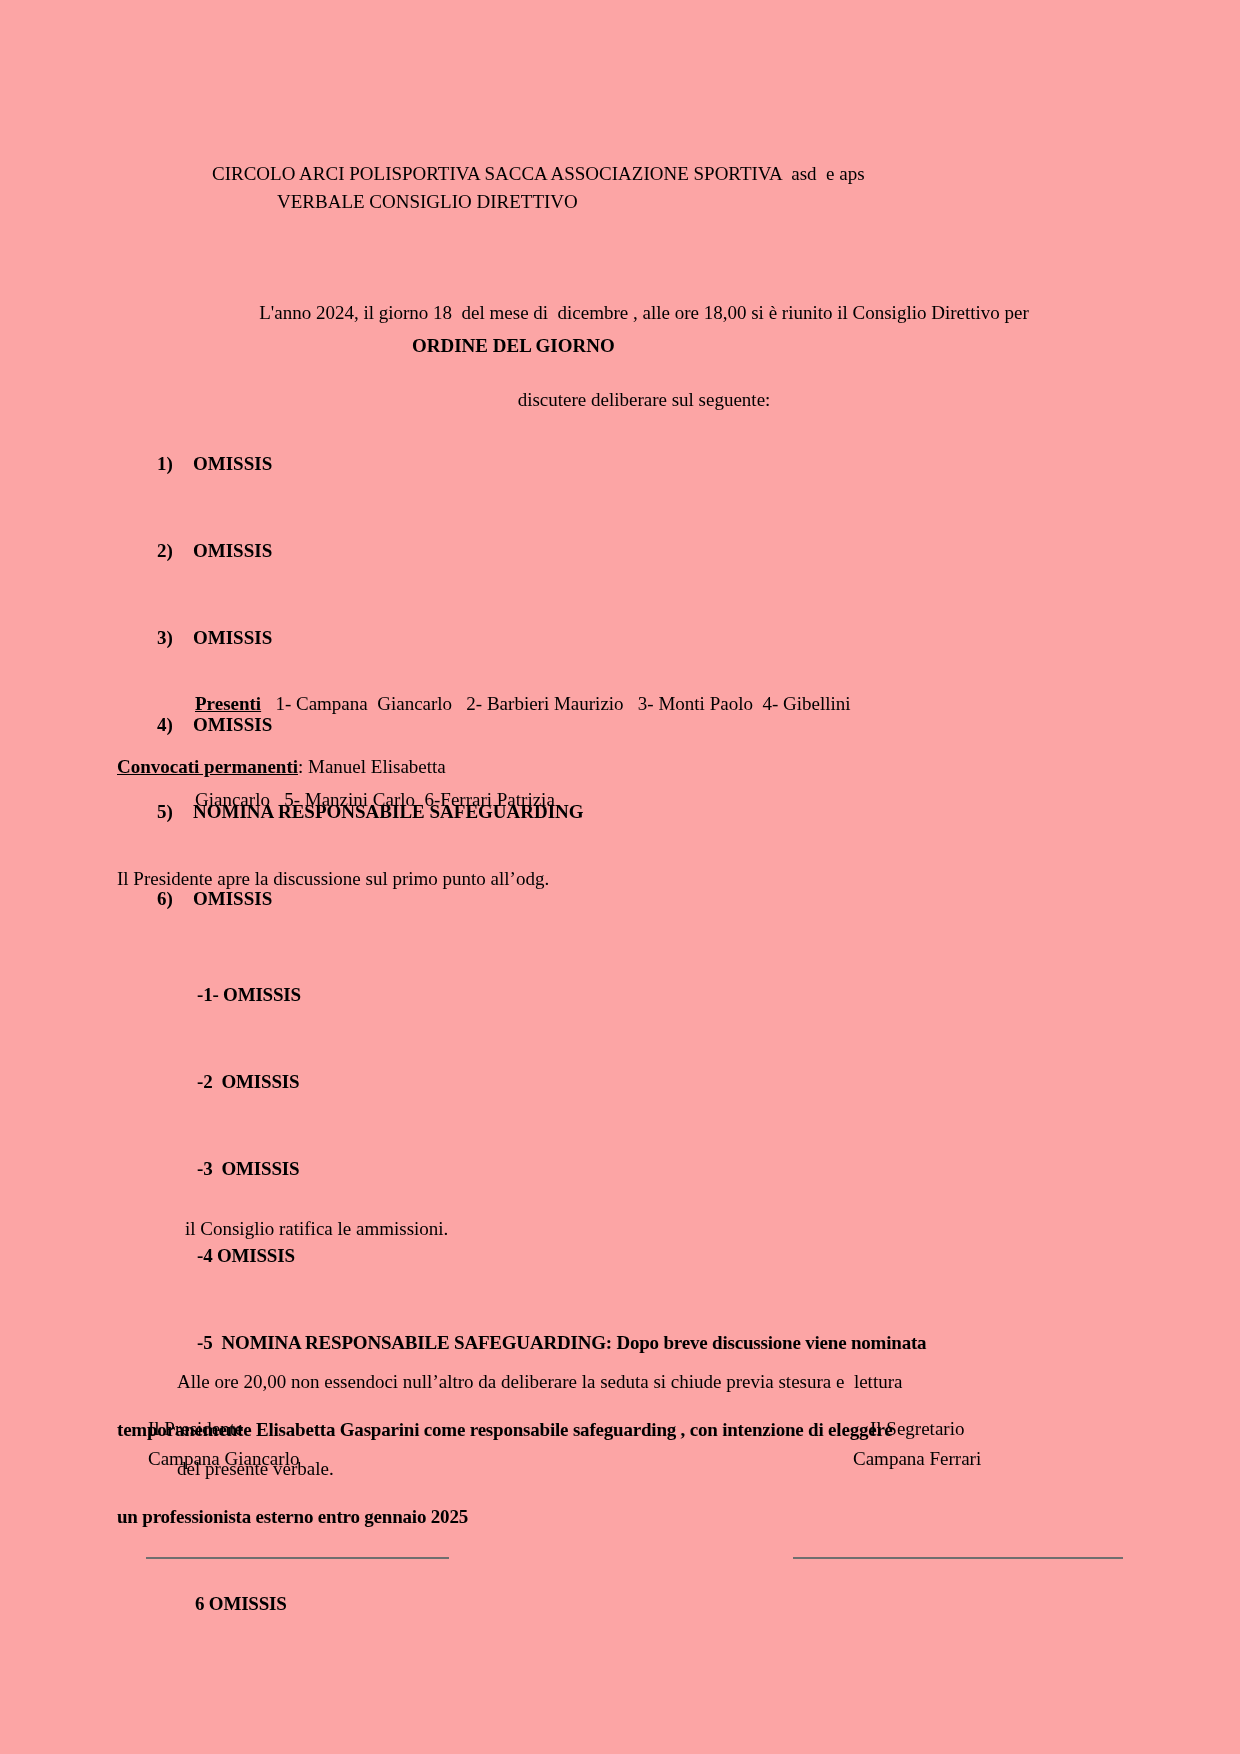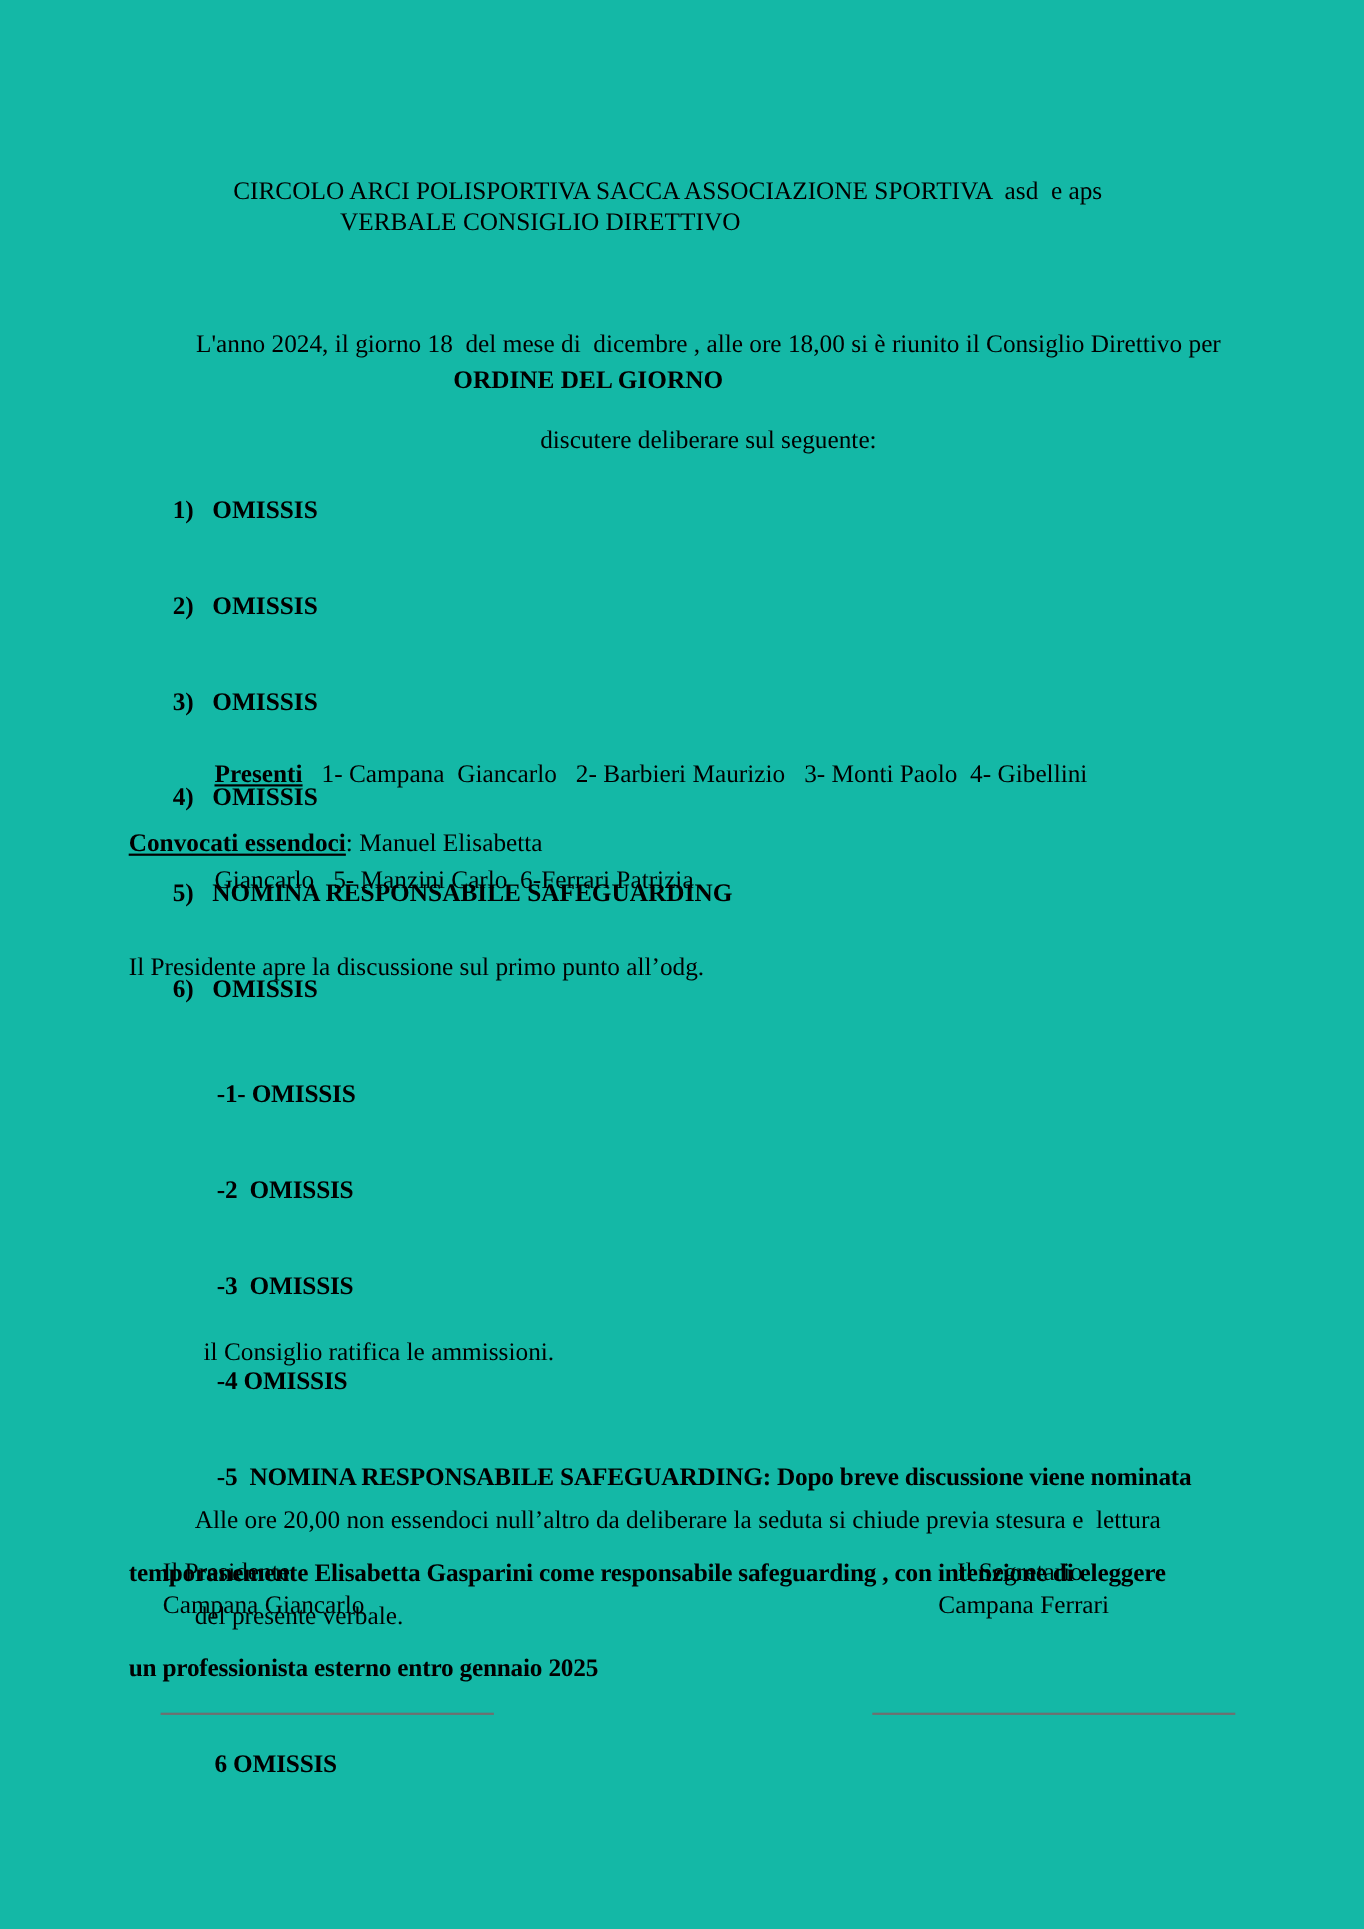--- a/index.html
+++ b/index.html
@@ -1,22 +1,22 @@
 <!DOCTYPE html>
 <html><head>
 <meta charset="utf-8">
 <style>
   html,body { margin:0; padding:0; background:#e8e8e8; }
   .page {
     position:relative;
     width:1240px; height:1754px;
     margin:0 auto;
-    background:#14b8a6;
+    background:#fca5a5;
     font-family:"Liberation Serif", serif;
-    font-size:23px;
+    font-size:19px;
     line-height:29px;
     color:#000000;
     overflow:hidden;
   }
   .abs { position:absolute; white-space:pre; }
   .b { font-weight:bold; }
   .u { text-decoration:underline; }
   .centerbox { text-align:center; }
   .centerbox div { white-space:pre; }
   .agenda-row { white-space:pre; font-weight:bold; }
@@ -26,21 +26,21 @@
   .ind78 { padding-left:78px; }
   .sig-line { position:absolute; height:0; border-top:2px solid #6f6f6f; }
   .para div { white-space:pre; }
 </style>
 </head>
 <body>
 
 <div class="page">
 
   <div class="abs" style="left:212px; top:159px;">CIRCOLO ARCI POLISPORTIVA SACCA ASSOCIAZIONE SPORTIVA  asd  e aps</div>
-  <div class="abs" style="left:309px; top:187px;">VERBALE CONSIGLIO DIRETTIVO</div>
+  <div class="abs" style="left:277px; top:187px;">VERBALE CONSIGLIO DIRETTIVO</div>
 
   <div class="abs centerbox" style="left:44px; top:240px; width:1200px;">
     <div>L'anno 2024, il giorno 18  del mese di  dicembre , alle ore 18,00 si è riunito il Consiglio Direttivo per</div>
     <div>discutere deliberare sul seguente:</div>
   </div>
 
   <div class="abs b" style="left:412px; top:331px;">ORDINE DEL GIORNO</div>
 
   <div class="abs" style="left:157px; top:391px;">
     <div class="agenda-row"><span class="agenda-num">1)</span><span>OMISSIS</span></div>
@@ -49,21 +49,21 @@
     <div class="agenda-row"><span class="agenda-num">4)</span><span>OMISSIS</span></div>
     <div class="agenda-row"><span class="agenda-num">5)</span><span>NOMINA RESPONSABILE SAFEGUARDING</span></div>
     <div class="agenda-row"><span class="agenda-num">6)</span><span>OMISSIS</span></div>
   </div>
 
   <div class="abs para" style="left:195px; top:624px; line-height:32px;">
     <div><span class="b u">Presenti</span><span>   1- Campana  Giancarlo   2- Barbieri Maurizio   3- Monti Paolo  4- Gibellini</span></div>
     <div>Giancarlo   5- Manzini Carlo  6-Ferrari Patrizia</div>
   </div>
 
-  <div class="abs" style="left:117px; top:752px;"><span class="b u">Convocati essendoci</span><span>: Manuel Elisabetta</span></div>
+  <div class="abs" style="left:117px; top:752px;"><span class="b u">Convocati permanenti</span><span>: Manuel Elisabetta</span></div>
 
 
   <div class="abs" style="left:117px; top:864px;">Il Presidente apre la discussione sul primo punto all’odg.</div>
 
   <div class="abs decisions" style="left:117px; top:922px;">
     <div class="ind80">-1- OMISSIS</div>
     <div class="ind80">-2  OMISSIS</div>
     <div class="ind80">-3  OMISSIS</div>
     <div class="ind80">-4 OMISSIS</div>
     <div class="ind80">-5  NOMINA RESPONSABILE SAFEGUARDING: Dopo breve discussione viene nominata</div>

